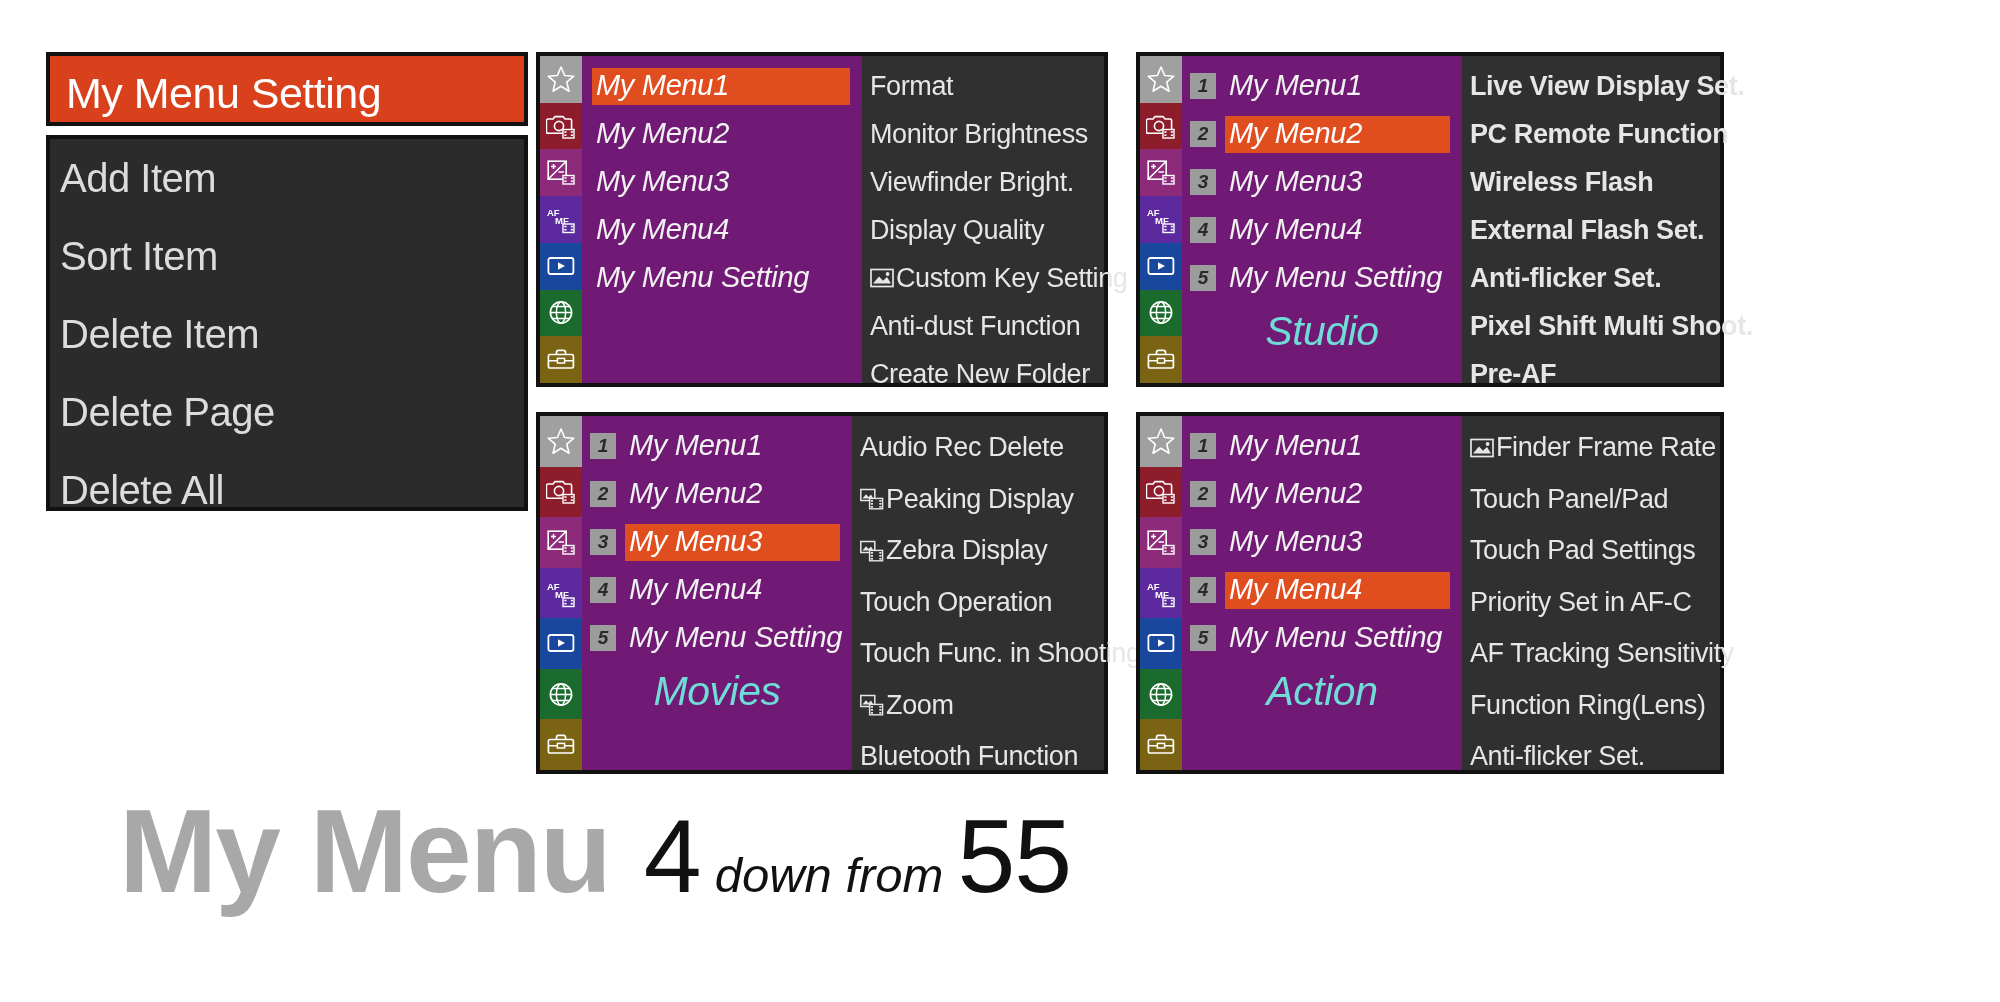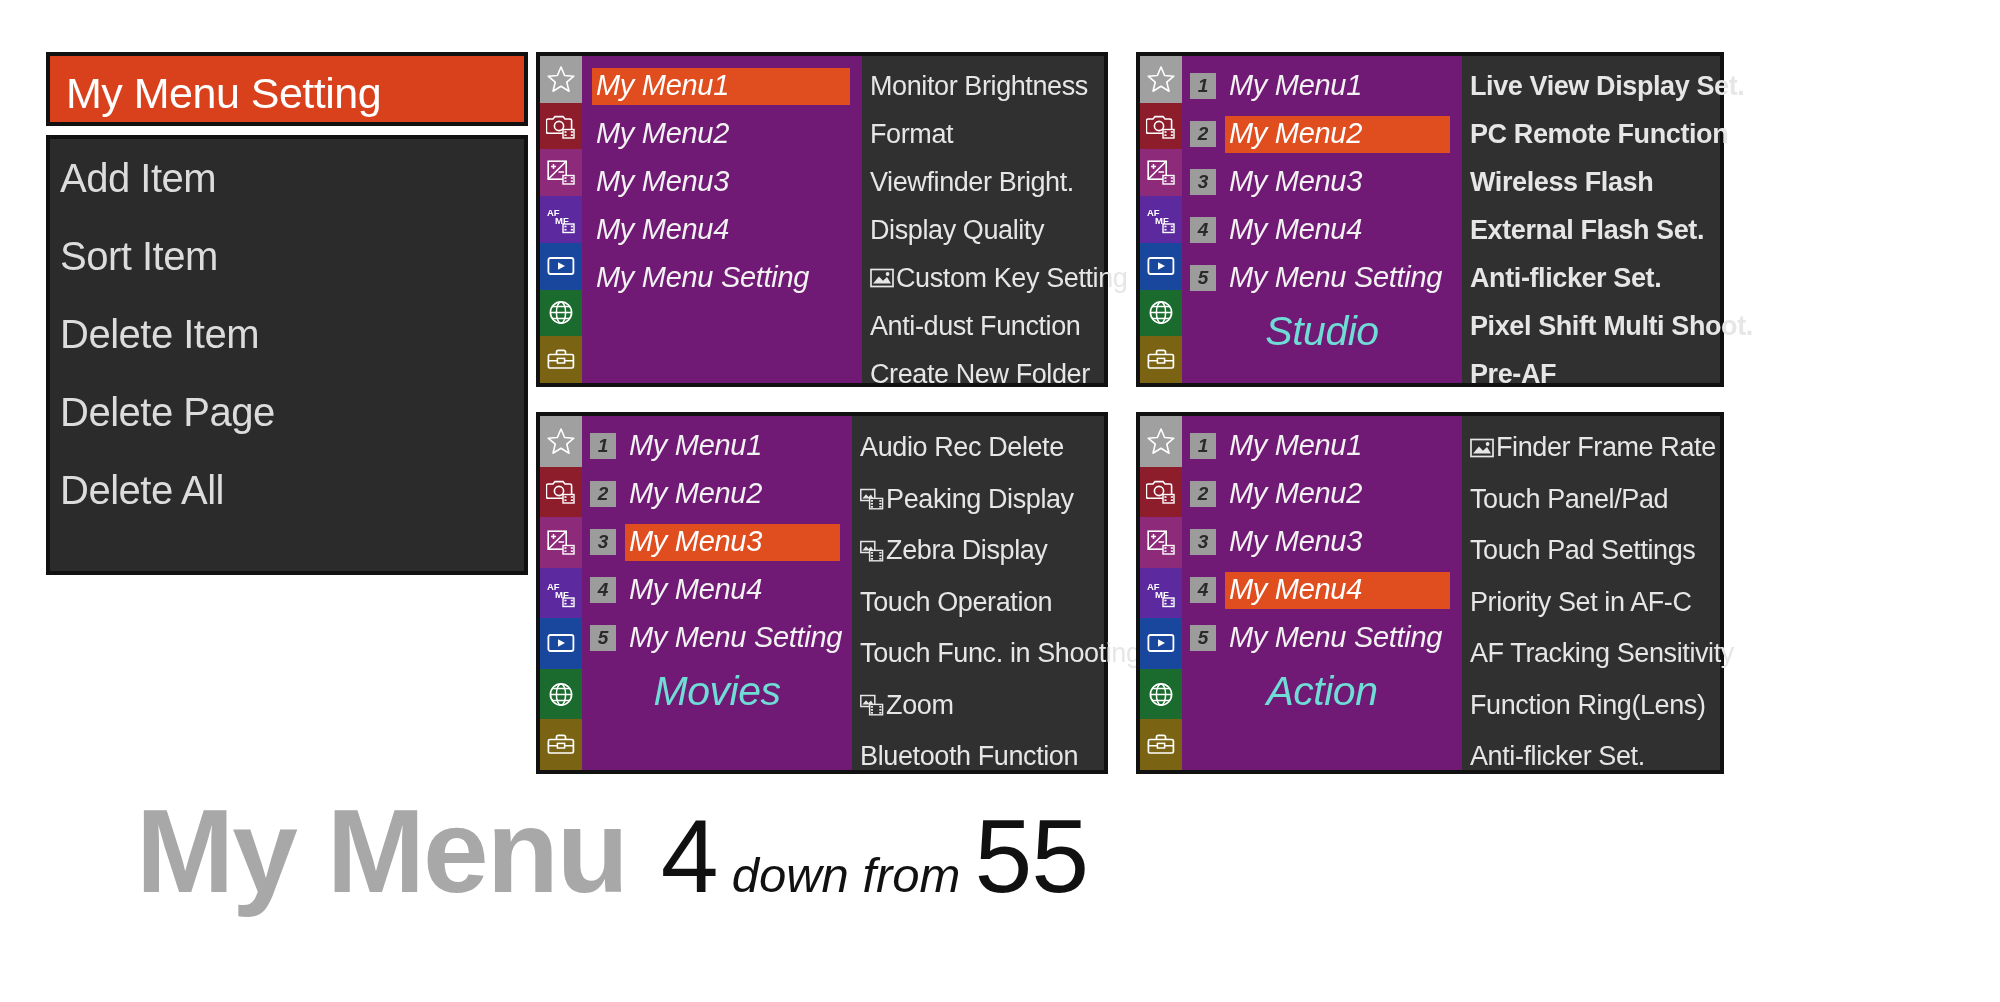--- a/index.html
+++ b/index.html
@@ -31,21 +31,21 @@
     font-size: 43px;
     padding-left: 16px;
     box-sizing: border-box;
     white-space: nowrap;
     letter-spacing: -0.5px;
   }
   #left-list {
     margin-top: 9px;
     background: #2b2b2b;
     border: 4px solid #111111;
-    height: 440px;
+    height: 376px;
     box-sizing: border-box;
     padding: 14px 0 0 10px;
   }
   .left-item {
     color: #dcdcdc;
     font-size: 40px;
     line-height: 50px;
     height: 50px;
     margin-bottom: 28px;
     white-space: nowrap;
@@ -155,21 +155,21 @@
   .rrow .ricon {
     display: inline-flex;
     align-items: center;
     margin-right: 2px;
     flex: 0 0 auto;
   }
 
   
   #caption {
     position: absolute;
-    left: 136px;
+    left: 119px;
     top: 792px;
     display: flex;
     align-items: baseline;
     white-space: nowrap;
   }
   #cap-title {
     color: #a8a8a8;
     font-size: 118px;
     font-weight: bold;
     letter-spacing: -2px;
@@ -301,24 +301,24 @@
       </div>
       <div class="mrow nobadge">
         <span class="mlabel">My Menu4</span>
       </div>
       <div class="mrow nobadge">
         <span class="mlabel">My Menu Setting</span>
       </div>
     </div>
     <div class="col-right">
       <div class="rrow">
+        <span>Format</span>
+      </div>
+      <div class="rrow">
         <span>Monitor Brightness</span>
-      </div>
-      <div class="rrow">
-        <span>Format</span>
       </div>
       <div class="rrow">
         <span>Viewfinder Bright.</span>
       </div>
       <div class="rrow">
         <span>Display Quality</span>
       </div>
       <div class="rrow">
         <span class="ricon">
           <svg width="24" height="22" viewBox="0 0 24 22" fill="none">

